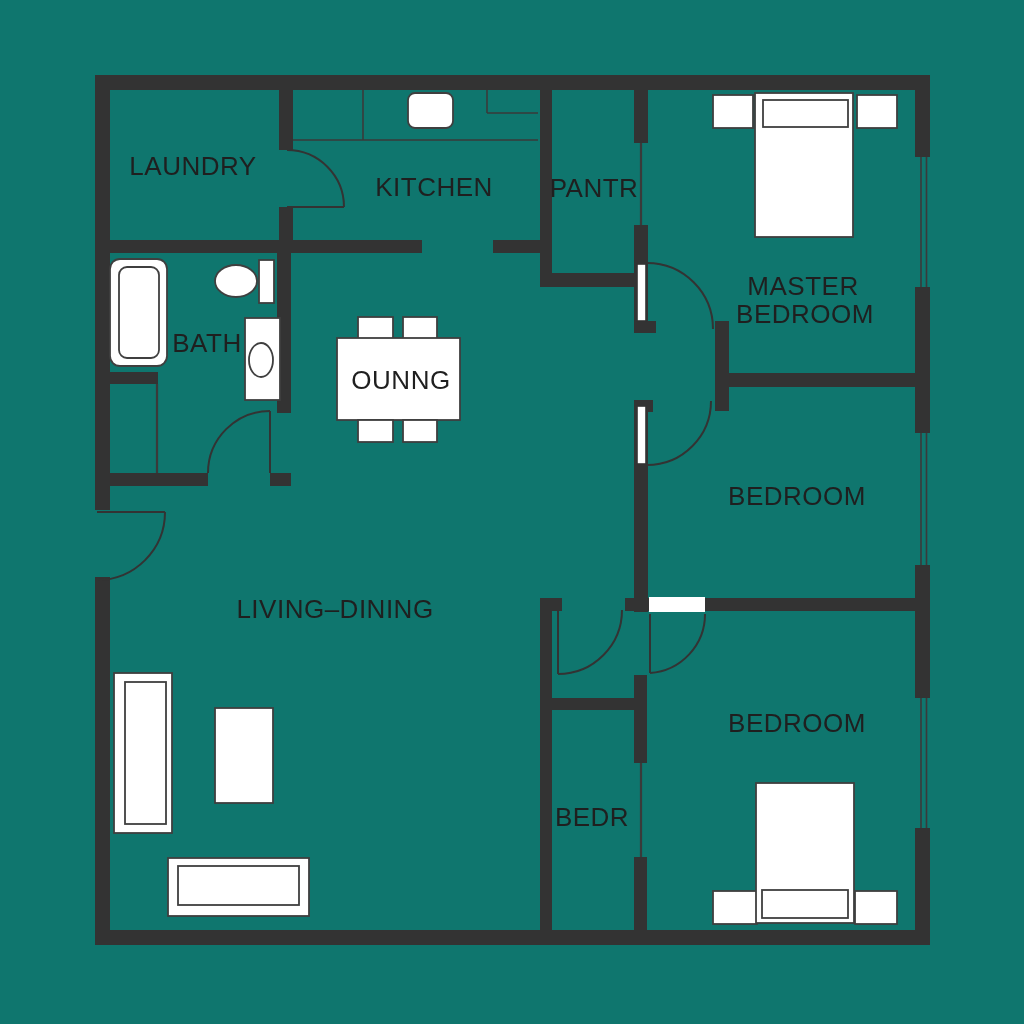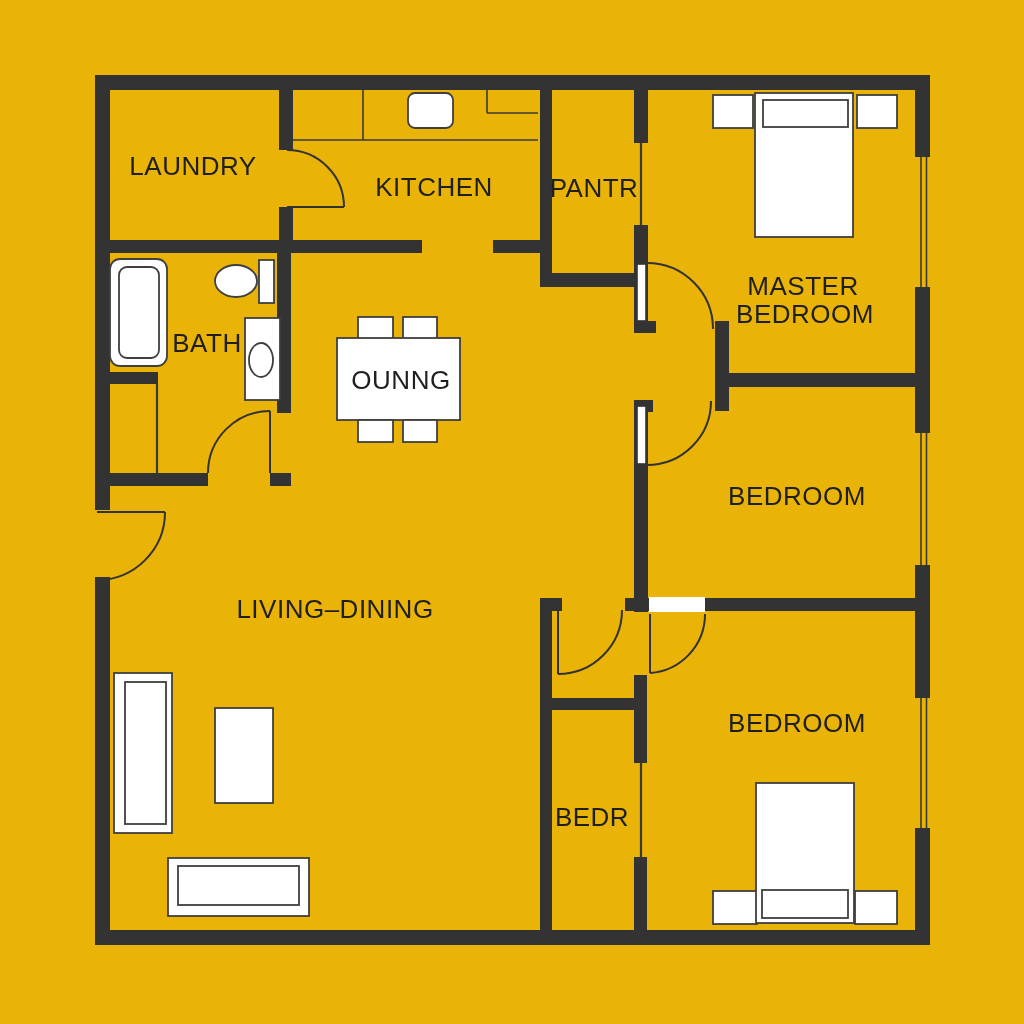--- a/index.html
+++ b/index.html
@@ -1,16 +1,16 @@
 <!DOCTYPE html>
 <html><head>
 <meta charset="utf-8">
 <style>
   html,body{margin:0;padding:0;background:#ffffff;}
-  .stage{width:1024px;height:1024px;background:#eab308;position:relative;overflow:hidden;}
+  .stage{width:1024px;height:1024px;background:#0f766e;position:relative;overflow:hidden;}
   svg{display:block;}
   .wall{fill:#333333;stroke:none;}
   .thinline{stroke:#3a3a3a;stroke-width:2.2;fill:none;}
   .winline{stroke:#3a3a3a;stroke-width:1.6;fill:none;}
   .furn{fill:#ffffff;stroke:#3f3f3f;stroke-width:1.8;}
   .arc{fill:none;stroke:#333333;stroke-width:2;}
   .leaf{stroke:#333333;stroke-width:2;fill:none;}
   .leafslot{fill:#ffffff;stroke:#333333;stroke-width:1.6;}
   .gapfill{fill:#ffffff;stroke:none;}
   .room-label{font-family:"Liberation Sans","DejaVu Sans",sans-serif;font-size:26px;font-weight:400;fill:#1f1f1f;letter-spacing:0.5px;}

